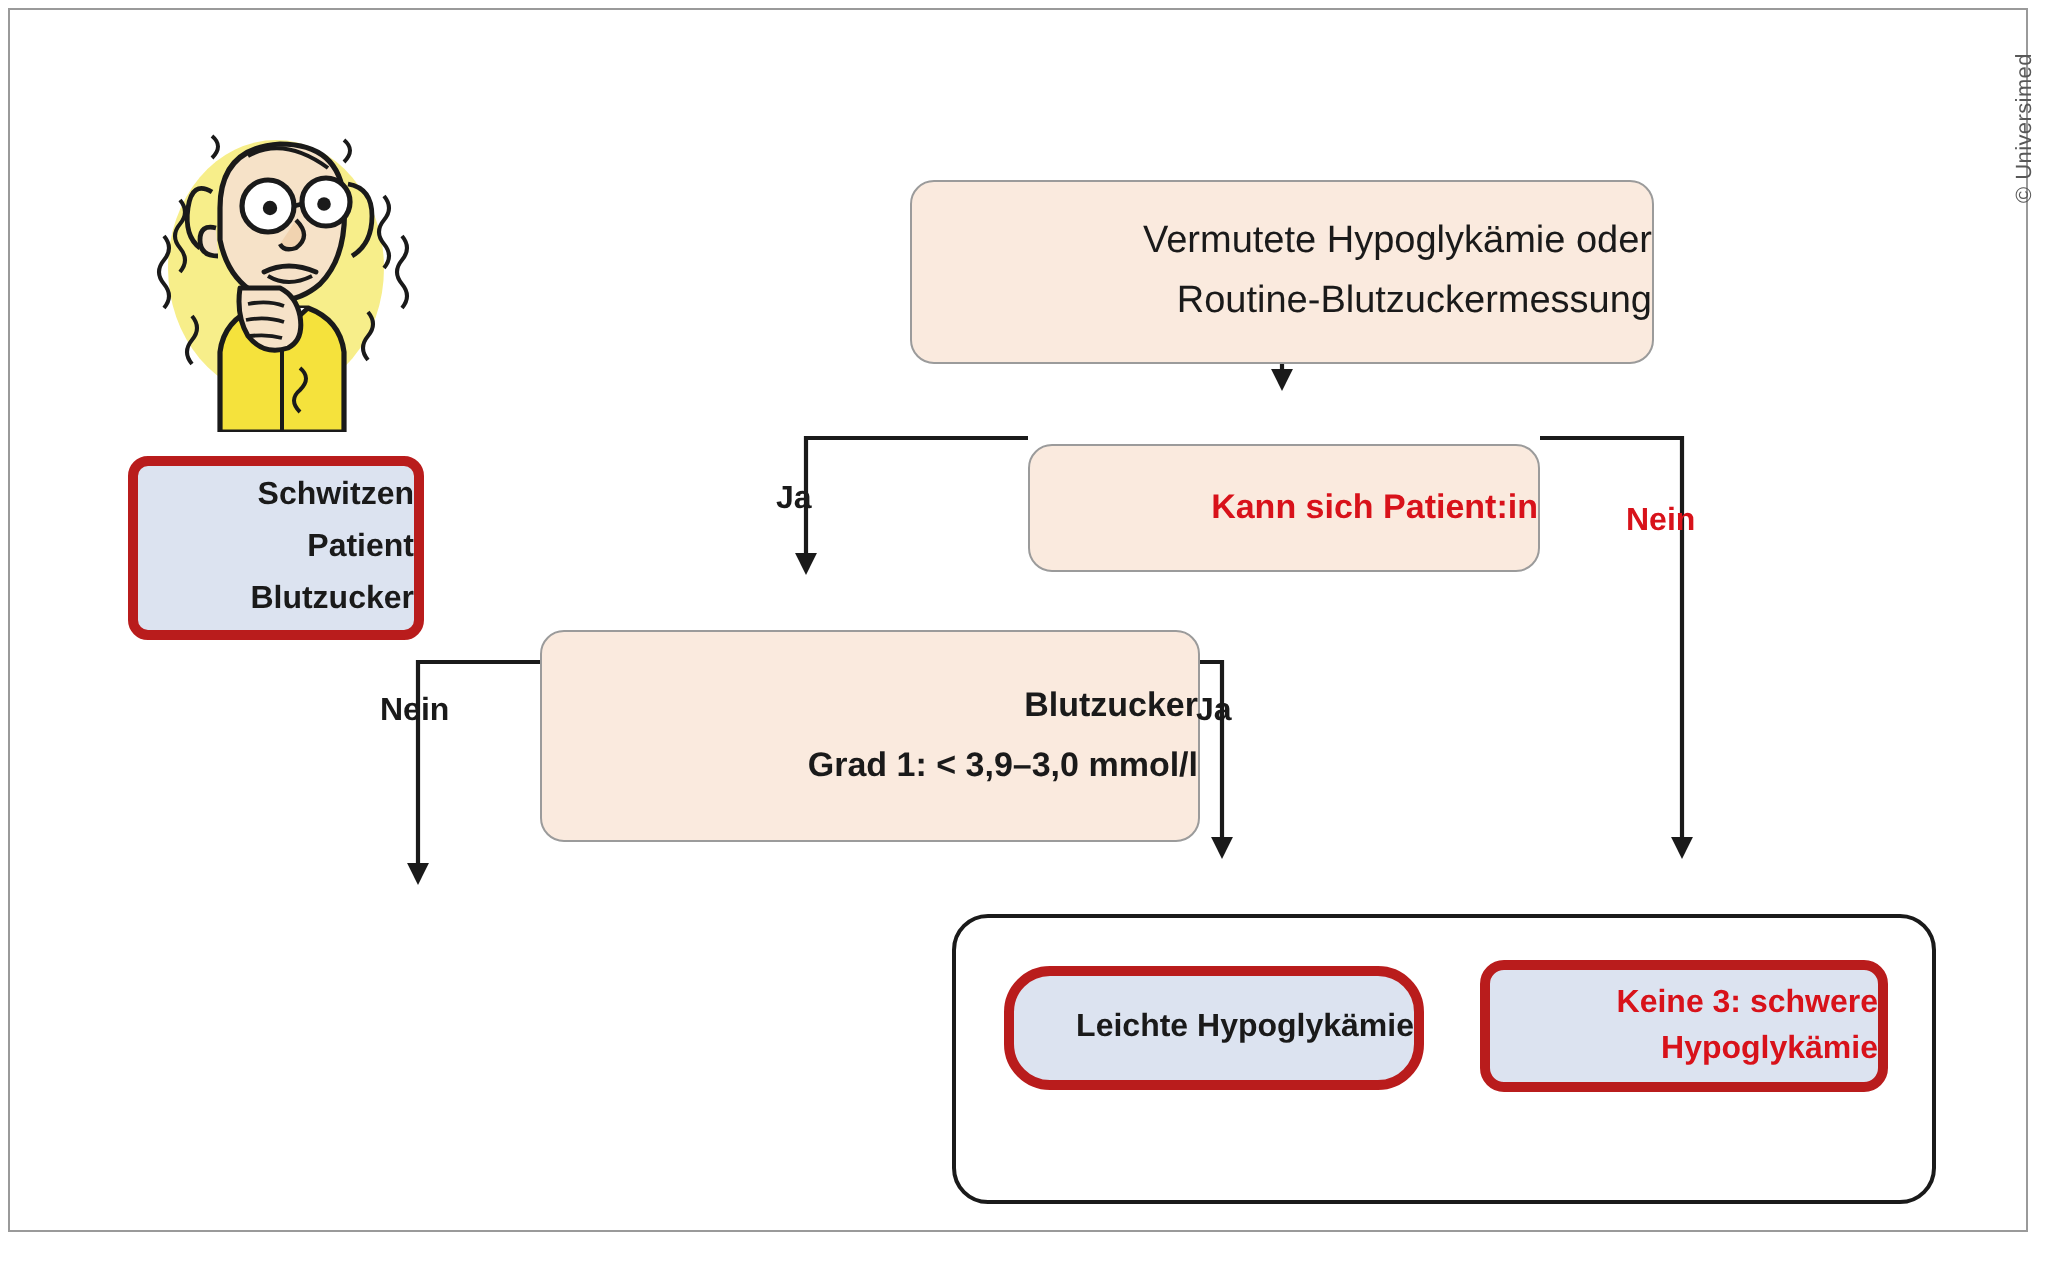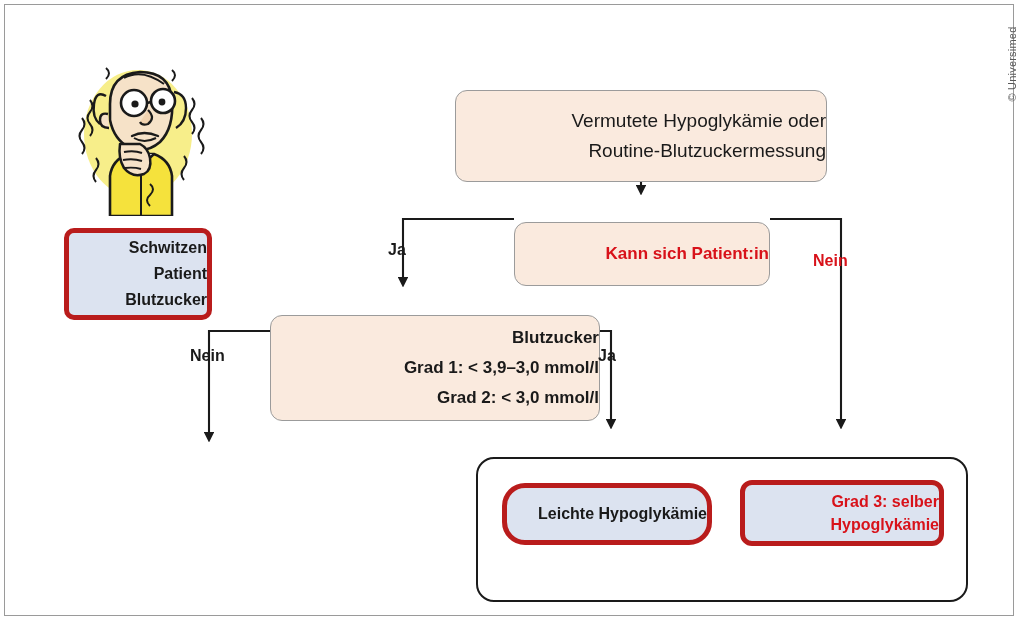--- a/index.html
+++ b/index.html
@@ -223,34 +223,33 @@
     <div class="t-reg">Routine-Blutzuckermessung</div>
   </div>
 
   <div id="box-decision" class="box peach">
     <div class="t-red">Kann sich Patient:in</div>
   </div>
 
   <div id="box-glucose" class="box peach">
     <div class="t-bold">Blutzucker</div>
     <div class="t-bold">Grad 1: &lt; 3,9–3,0 mmol/l</div>
-    <div class="t-bold">Grad 2: &lt; 3,0 mmol/l</div>
   </div>
 
 
   <div class="free-label" id="lbl-ja-1">Ja</div>
   <div class="free-label" id="lbl-nein-r">Nein</div>
   <div class="free-label" id="lbl-nein-l">Nein</div>
   <div class="free-label" id="lbl-ja-2">Ja</div>
 
   <div id="box-confirmed" class="box whitebox">
     
   </div>
 
   <div id="box-mild" class="box bluebox">
     <div class="t-bold">Leichte Hypoglykämie</div>
   </div>
 
   <div id="box-severe" class="box bluebox">
-    <div class="t-red">Grad 3: selber</div>
+    <div class="t-red">Keine 3: schwere</div>
     <div class="t-red">Hypoglykämie</div>
   </div>
 </div>
 
 </body></html>

